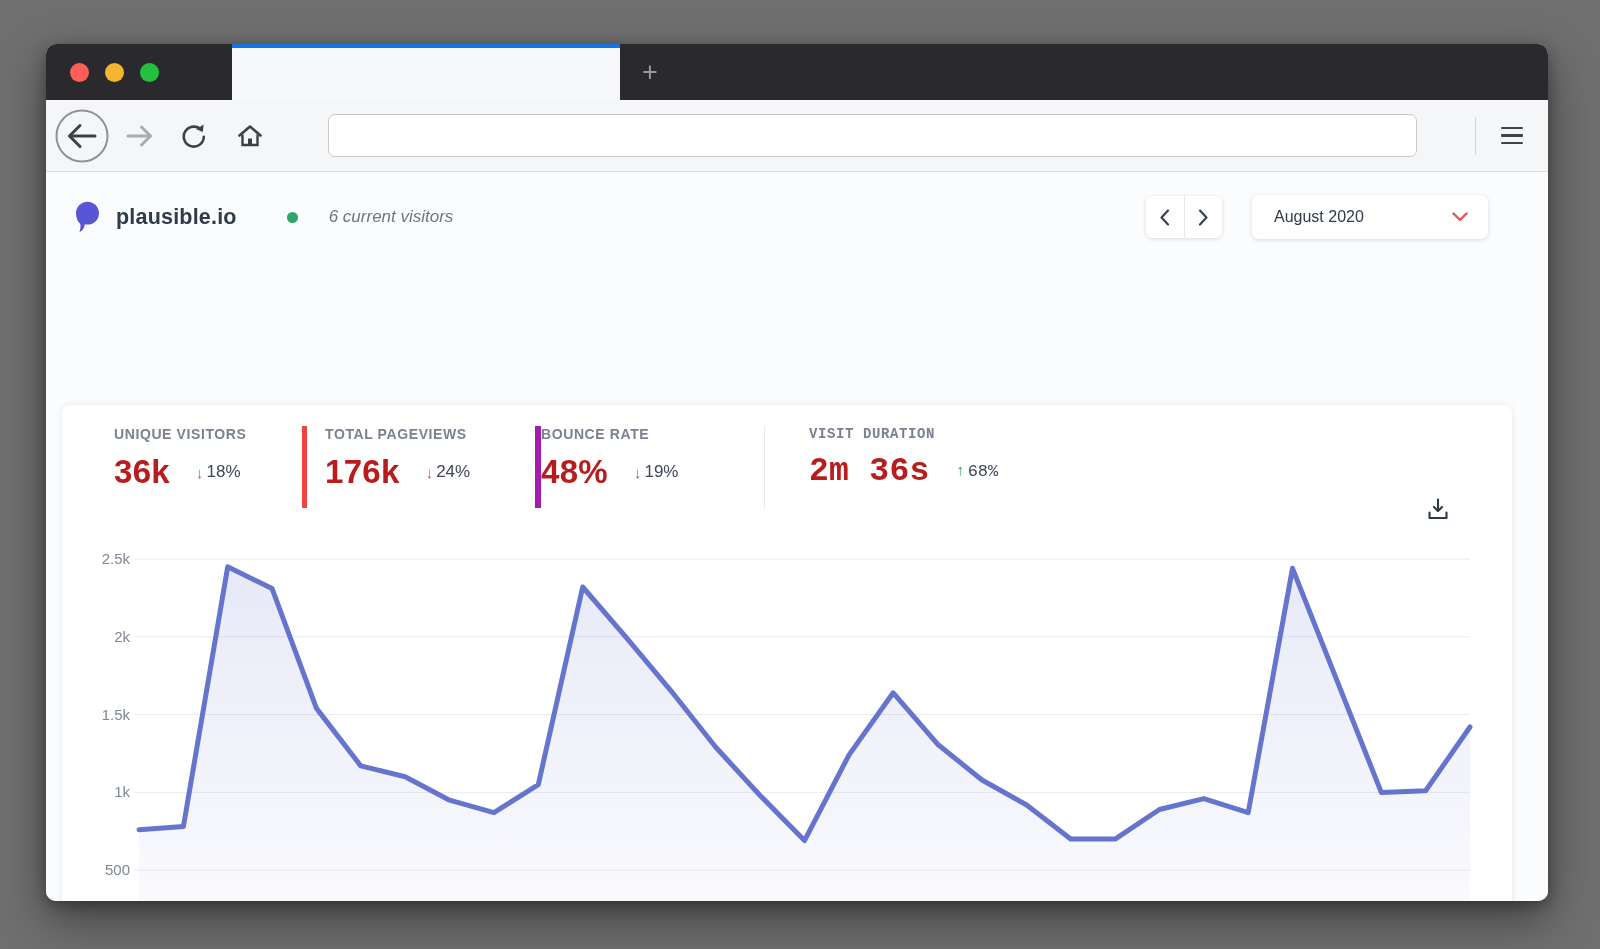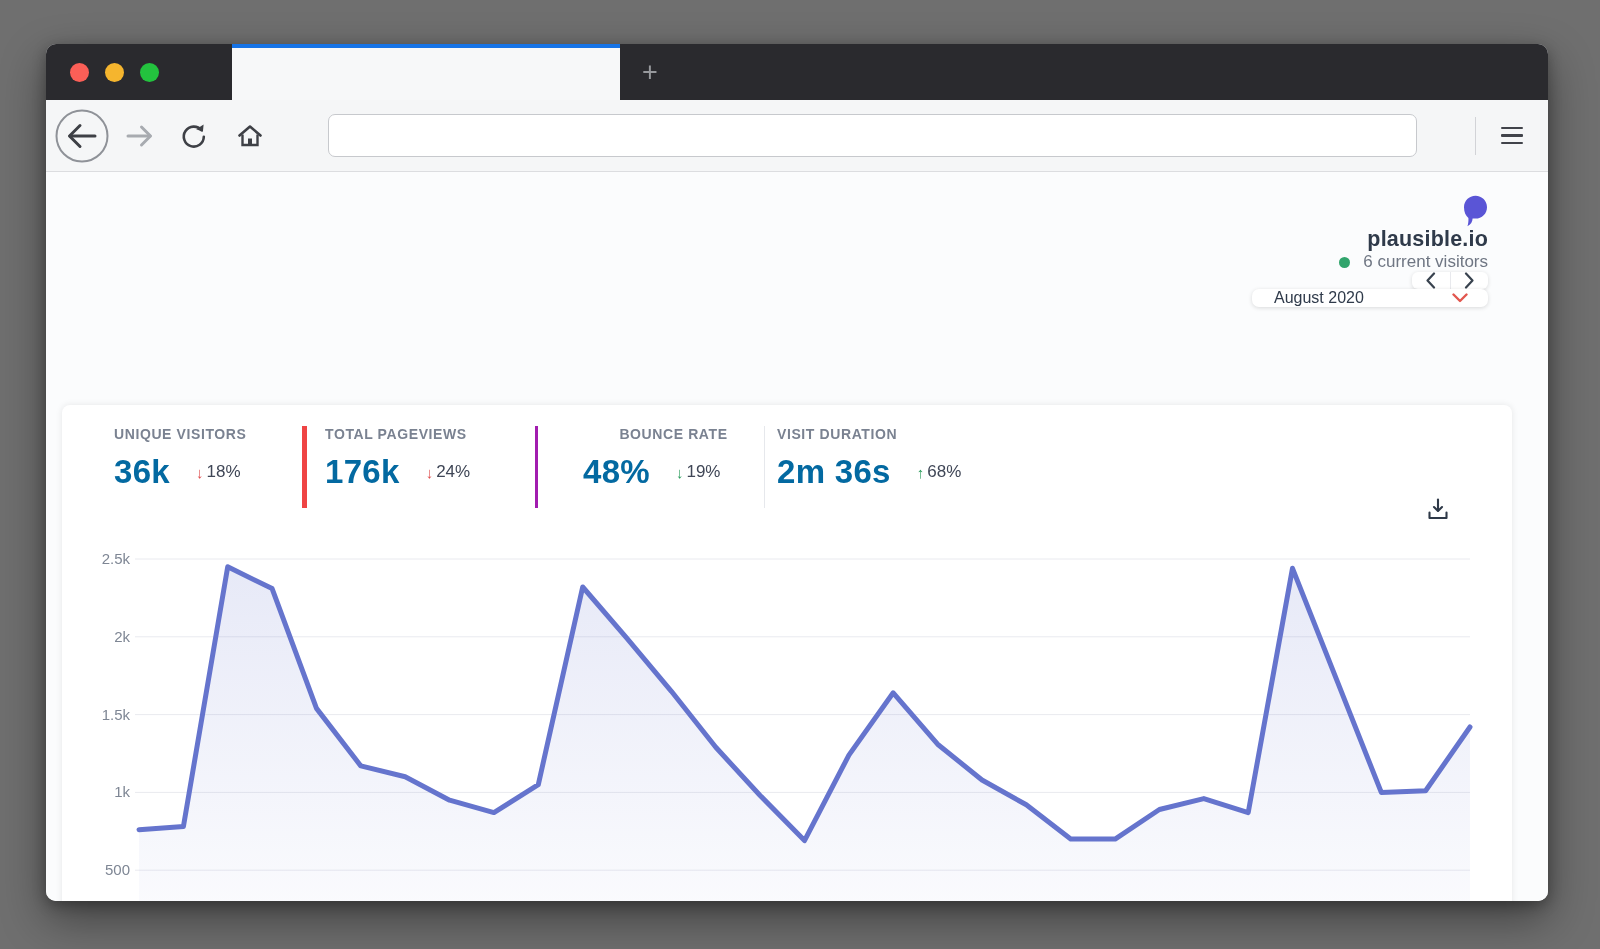--- a/index.html
+++ b/index.html
@@ -38,25 +38,25 @@
   .urlbar{
     flex:1;height:41px;margin-left:56px;margin-right:58px;
     background:#fff;border:1.5px solid #c7c9cd;border-radius:7px;
   }
   .nav-divider{width:1px;height:38px;background:#d2d3d7;}
   .hamburger{width:44px;height:44px;margin:0 14px;display:flex;flex-direction:column;justify-content:center;align-items:center;gap:5px;}
   .hamburger i{display:block;width:22px;height:2.6px;background:#41434a;border-radius:1px;}
   
   .content{position:relative;height:729px;background:#fbfcfd;}
   .dash-header{
-    position:absolute;left:34px;right:60px;top:23px;height:44px;
-    display:flex;align-items:flex-end;flex-direction:column;
+    position:absolute;left:28px;right:60px;top:23px;height:44px;
+    display:flex;align-items:center;
   }
   .site-name{margin-left:16px;font-size:21.5px;font-weight:700;color:#2f3a4a;letter-spacing:.2px;}
-  .live{margin-left:50px;display:flex;align-items:center;gap:13px;}
+  .live{margin-left:50px;display:flex;align-items:center;gap:31px;font-style:italic;}
   .live-dot{width:11px;height:11px;border-radius:50%;}
   .live-label{font-size:17px;color:#6f7683;}
   .spacer{flex:1;}
   .period-nav{
     width:76px;height:42px;background:#fff;border-radius:6px;
     box-shadow:0 1px 4px rgba(0,0,0,.14);display:flex;align-items:center;
   }
   .period-nav .cell{flex:1;height:100%;display:flex;align-items:center;justify-content:center;cursor:pointer;}
   .period-nav .sep{width:1px;height:100%;background:#e8e9ed;}
   .date-selector{
@@ -67,25 +67,25 @@
   .date-chevron{margin-left:auto;margin-right:20px;display:flex;}
   
   .card{
     position:absolute;left:16px;top:233px;width:1450px;height:611px;
     background:#fff;border-radius:8px;box-shadow:0 0 7px rgba(0,0,0,.09);
   }
   .stats-row{position:absolute;left:0;top:21px;right:0;display:flex;}
   .stat{box-sizing:border-box;height:82px;}
   .stat:nth-child(1){width:240px;padding-left:52px;}
   .stat:nth-child(2){width:233px;padding-left:18px;border-left:5px solid #ef4444;}
-  .stat:nth-child(3){width:229px;padding-left:45px;border-left:3px solid #a21caf;text-align:center;}
-  .stat:nth-child(4){width:300px;padding-left:12px;border-left:1px solid #e6e8ec;}
+  .stat:nth-child(3){width:229px;border-left:6px solid #a21caf;}
+  .stat:nth-child(4){width:300px;padding-left:44px;border-left:1px solid #e6e8ec;font-family:Liberation Mono, monospace;}
   .stat-label{font-size:14px;font-weight:700;color:#7a8291;letter-spacing:.6px;}
   .stat-value-row{margin-top:11px;display:flex;align-items:center;}
-  .stat-value{font-size:33px;font-weight:700;color:#0369a1;letter-spacing:.3px;}
+  .stat-value{font-size:33px;font-weight:700;color:#b91c1c;letter-spacing:.3px;}
   .stat-change{margin-left:26px;font-size:17px;color:#3f4656;display:flex;align-items:center;}
   .stat-arrow{font-size:15px;font-weight:700;margin-right:3px;}
   .download-btn{position:absolute;right:61px;top:91px;width:26px;height:26px;cursor:pointer;}
   #chart{position:absolute;left:0;top:0;width:1450px;height:611px;}
   .axis-label{font-size:15px;fill:#7e8694;font-family:"Liberation Sans","DejaVu Sans",sans-serif;}
 </style>
 </head>
 <body>
 
 <div class="window">

